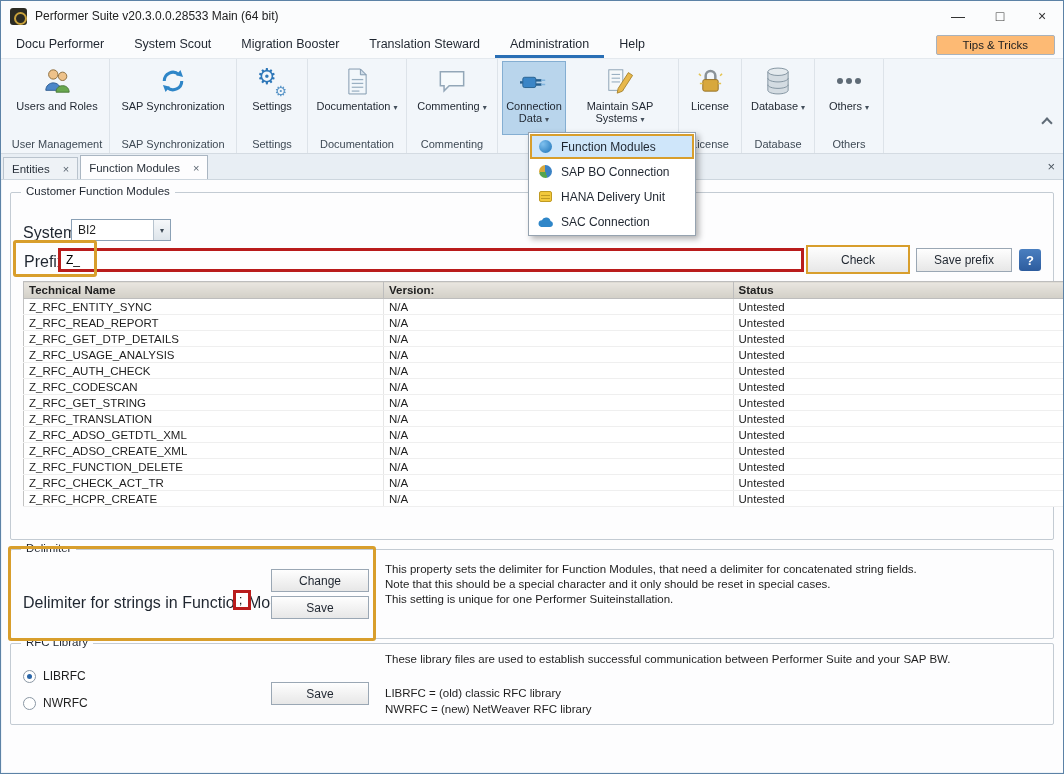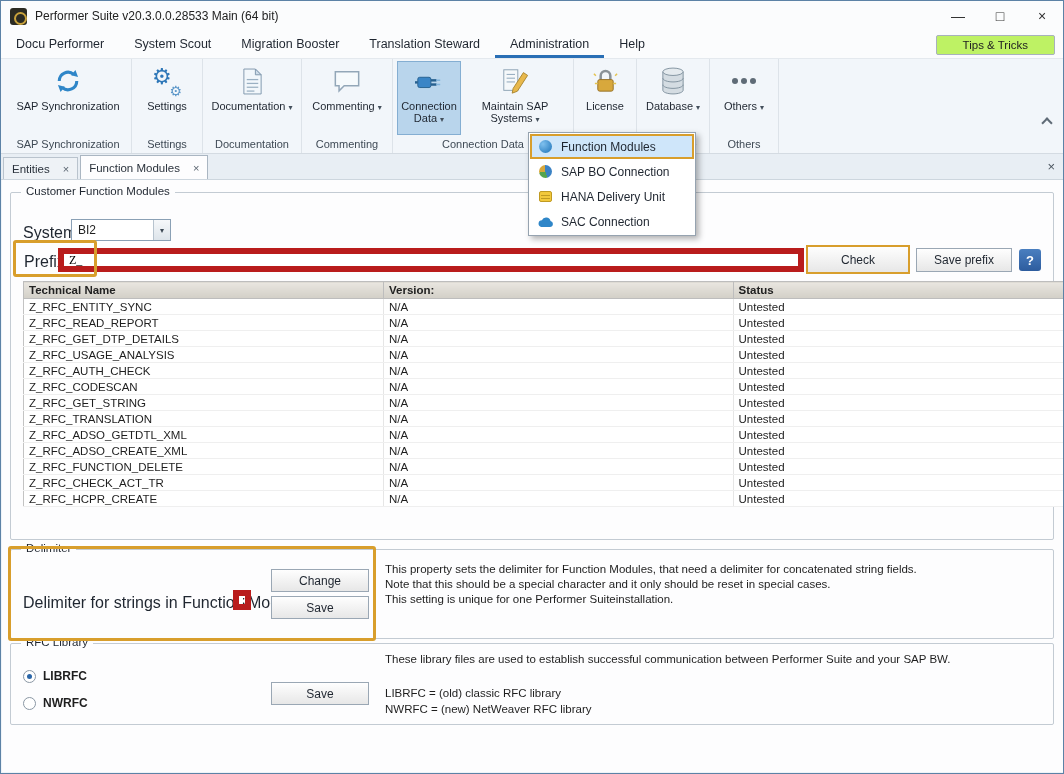--- a/index.html
+++ b/index.html
@@ -12,21 +12,21 @@
   .app-icon { width:17px; height:17px; margin:0 8px 0 9px; background:#2b2b23; border-radius:3px; position:relative; }
   .app-icon::after { content:""; position:absolute; left:4px; top:4px; width:9px; height:9px; border:2px solid #c8a23c; border-radius:50%; }
   .win-title { font-size:12px; color:#222; }
   .win-btns { margin-left:auto; display:flex; height:100%; }
   .win-btn { width:42px; height:100%; display:flex; align-items:center; justify-content:center; font-size:14px; color:#333; cursor:default; }
 
   
   .menubar { position:absolute; left:0; top:30px; width:100%; height:28px; background:#fbfcfd; display:flex; align-items:center; border-bottom:1px solid #e4e9ee; }
   .menu-tab { padding:5px 15px 4px 15px; font-size:12.5px; color:#1f2630; cursor:default; border-bottom:3px solid transparent; }
   .menu-tab.active { border-bottom:3px solid #2a6fb5; }
-  .tips-btn { margin-left:auto; margin-right:8px; border:1px solid #a8b2bc; background:#bef264; border-radius:2px; padding:3px 26px; font-size:11.5px; color:#222; }
+  .tips-btn { margin-left:auto; margin-right:8px; border:1px solid #a8b2bc; background:#fdba74; border-radius:2px; padding:3px 26px; font-size:11.5px; color:#222; }
 
   
   .ribbon { position:absolute; left:0; top:58px; width:100%; height:95px; background:#f2f6fa; border-bottom:1px solid #d4dbe2; display:flex; align-items:stretch; padding-left:4px; }
   .rgroup { display:flex; flex-direction:column; border-right:1px solid #dde3e9; padding:2px 4px 0 4px; }
   .ritems { display:flex; flex:1; align-items:stretch; }
   .ritem { display:flex; flex-direction:column; align-items:center; padding-top:3px; cursor:default; border:1px solid transparent; }
   .ritem.active { background:#b9d5ec; border:1px solid #84aed2; }
   .ricon { height:32px; display:flex; align-items:center; justify-content:center; }
   .rlabel { font-size:11px; line-height:12px; text-align:center; color:#1f2630; margin-top:3px; }
   .rlabel.has-chev::after { content:"▾"; font-size:8px; color:#44505c; margin-left:3px; }
@@ -59,35 +59,35 @@
   
   .content { position:absolute; left:1px; top:179px; width:1062px; height:592px; background:#fdfdfe; }
   .groupbox { position:absolute; border:1px solid #c3cbd3; border-radius:2px; }
   .gb-title { position:absolute; top:-8px; left:10px; background:#fdfdfe; padding:0 5px; font-size:11.5px; color:#1f2630; }
 
   .field-label { position:absolute; font-size:16px; color:#1f2630; }
   .combo { position:absolute; height:22px; border:1px solid #8aa0b5; background:#fff; display:flex; align-items:center; cursor:default; }
   .combo-val { flex:1; padding-left:6px; font-size:12px; }
   .combo-arrow { width:17px; height:100%; background:linear-gradient(#f6f8fa,#dde4ea); border-left:1px solid #b7c3ce; display:flex; align-items:center; justify-content:center; font-size:8px; color:#3c4854; }
 
-  .txt-input { position:absolute; border:6px solid #b91c1c; background:#fff; font-family:Liberation Serif, serif; font-size:12px; padding-left:5px; }
+  .txt-input { position:absolute; border:3px solid #b91c1c; background:#fff; font-family:Liberation Sans, sans-serif; font-size:12px; padding-left:5px; }
   .btn { position:absolute; border:1px solid #9aa7b4; border-radius:0; background:linear-gradient(#fefefe,#e7e7e7); font-family:"Liberation Sans",sans-serif; font-size:12px; color:#1f2630; cursor:default; }
   .btn.orange { border:2px solid #d89e2c; }
   .help-btn { position:absolute; width:22px; height:22px; background:linear-gradient(#4a7fc0,#2d5c9e); color:#fff; border-radius:3px; font-weight:bold; font-size:13px; display:flex; align-items:center; justify-content:center; cursor:default; }
 
   .hl-box { position:absolute; border:3px solid #d89e2c; border-radius:3px; pointer-events:none; z-index:40; }
 
   
   table.fm { position:absolute; border-collapse:collapse; background:#fff; table-layout:fixed; }
   table.fm th { background:linear-gradient(#e9e6e0,#d2cfc7); border:1px solid #bdbdbd; font-size:11.5px; text-align:left; padding:2px 5px; font-weight:bold; color:#222; }
   table.fm td { font-size:11.5px; padding:1px 5px; height:16px; border-right:1px solid #e6e6e6; border-bottom:1px solid #efefef; color:#1e1e1e; white-space:nowrap; overflow:hidden; }
   table.fm { border:1px solid #c3c3c3; }
 
   
-  .radio-row { position:absolute; display:flex; align-items:center; gap:7px; font-size:12px; cursor:default;font-weight:bold; }
+  .radio-row { position:absolute; display:flex; align-items:center; gap:7px; font-size:12px; cursor:default; }
   .rb { width:13px; height:13px; border:1px solid #8a97a4; border-radius:50%; background:#fff; position:relative; }
   .rb.sel::after { content:""; position:absolute; left:3px; top:3px; width:5px; height:5px; border-radius:50%; background:#2b66a8; }
 
   .desc { position:absolute; font-size:11.5px; line-height:15px; color:#1e1e1e; }
 </style>
 </head>
 <body>
 
 <div class="window">
 
@@ -106,20 +106,36 @@
     <div class="menu-tab">System Scout</div>
     <div class="menu-tab">Migration Booster</div>
     <div class="menu-tab">Translation Steward</div>
     <div class="menu-tab active">Administration</div>
     <div class="menu-tab">Help</div>
     <button class="tips-btn">Tips &amp; Tricks</button>
   </div>
 
   <div class="ribbon">
 
+    <div class="rgroup">
+      <div class="ritems">
+        <div class="ritem" style="width:96px">
+          <div class="ricon">
+            <svg viewBox="0 0 32 30" width="30" height="28">
+              <circle cx="12" cy="8" r="5" fill="#eec28a" stroke="#8a6a3a"></circle>
+              <path d="M4 25c0-5 4-8 8-8s8 3 8 8z" fill="#4c86c8" stroke="#2f5d90"></path>
+              <circle cx="22" cy="10" r="4.5" fill="#eec28a" stroke="#8a6a3a"></circle>
+              <path d="M15 27c0-4.5 3.2-7 7-7s7 2.5 7 7z" fill="#69a84f" stroke="#487636"></path>
+            </svg>
+          </div>
+          <div class="rlabel">Users and Roles</div>
+        </div>
+      </div>
+      <div class="rgroup-label">User Management</div>
+    </div>
 
     <div class="rgroup">
       <div class="ritems">
         <div class="ritem" style="width:118px">
           <div class="ricon">
             <svg viewBox="0 0 32 32" width="28" height="28">
               <path d="M26 16a10 10 0 0 1-16.5 7.6" fill="none" stroke="#2f86c8" stroke-width="3.5"></path>
               <path d="M6 16A10 10 0 0 1 22.5 8.4" fill="none" stroke="#2f86c8" stroke-width="3.5"></path>
               <polygon points="24.5,3.5 27.5,11.5 19.5,9.5" fill="#2f86c8"></polygon>
               <polygon points="7.5,28.5 4.5,20.5 12.5,22.5" fill="#2f86c8"></polygon>

